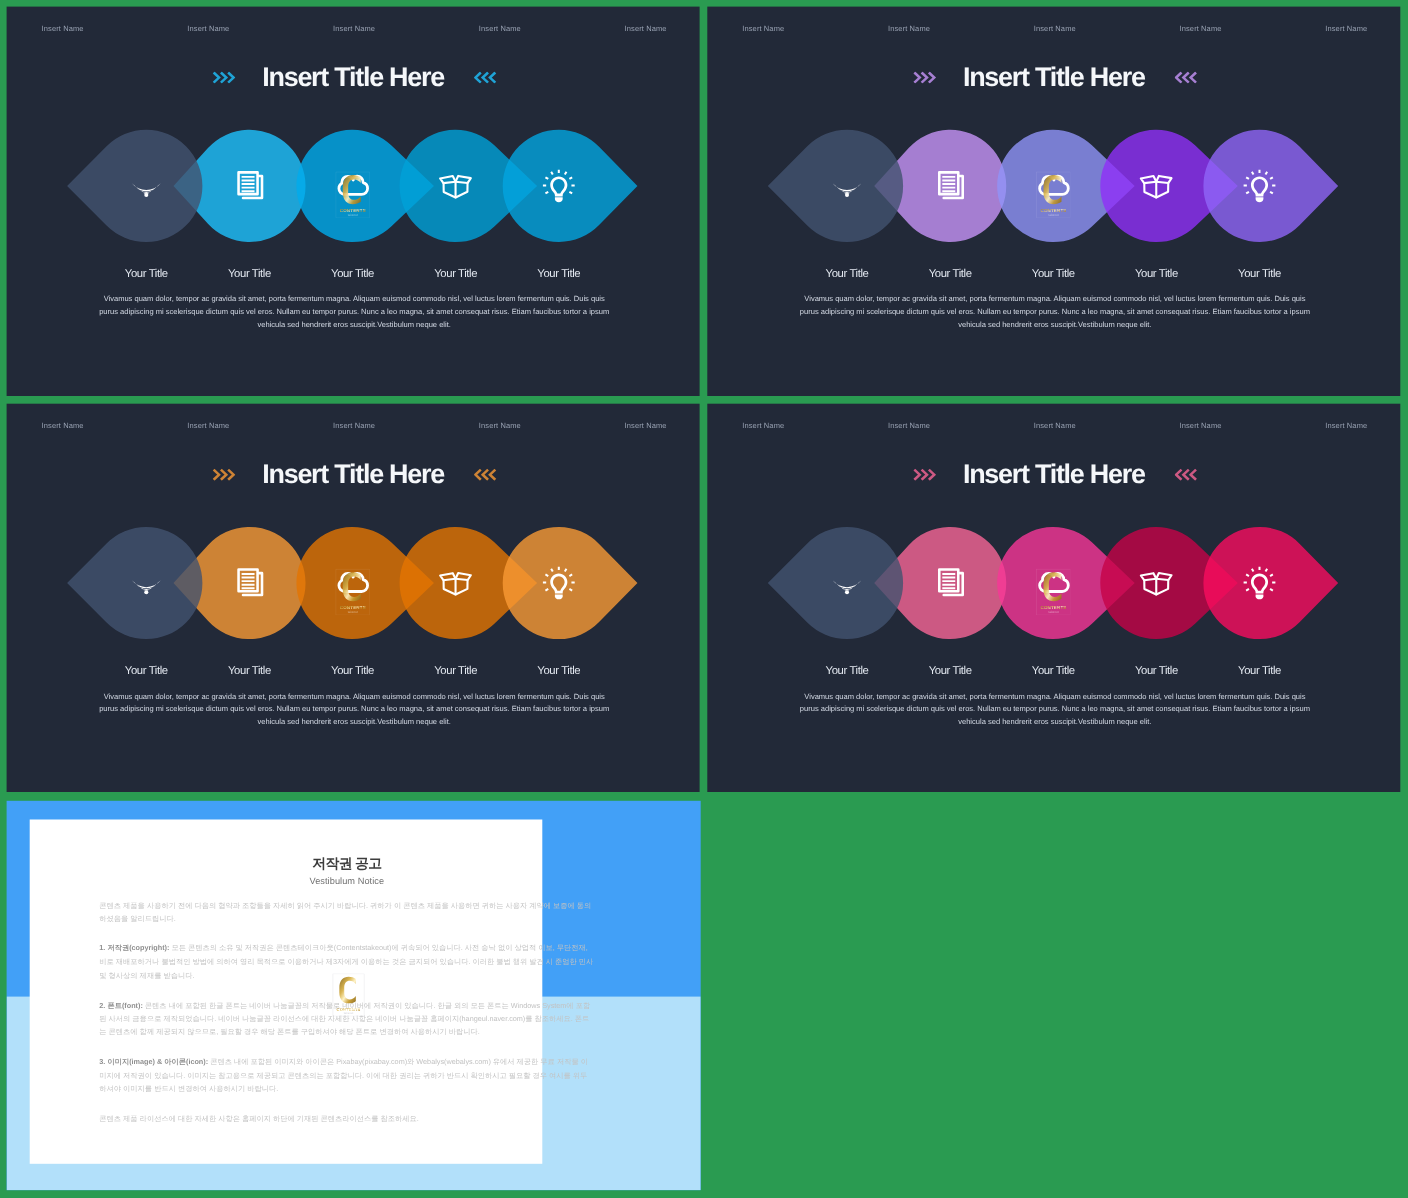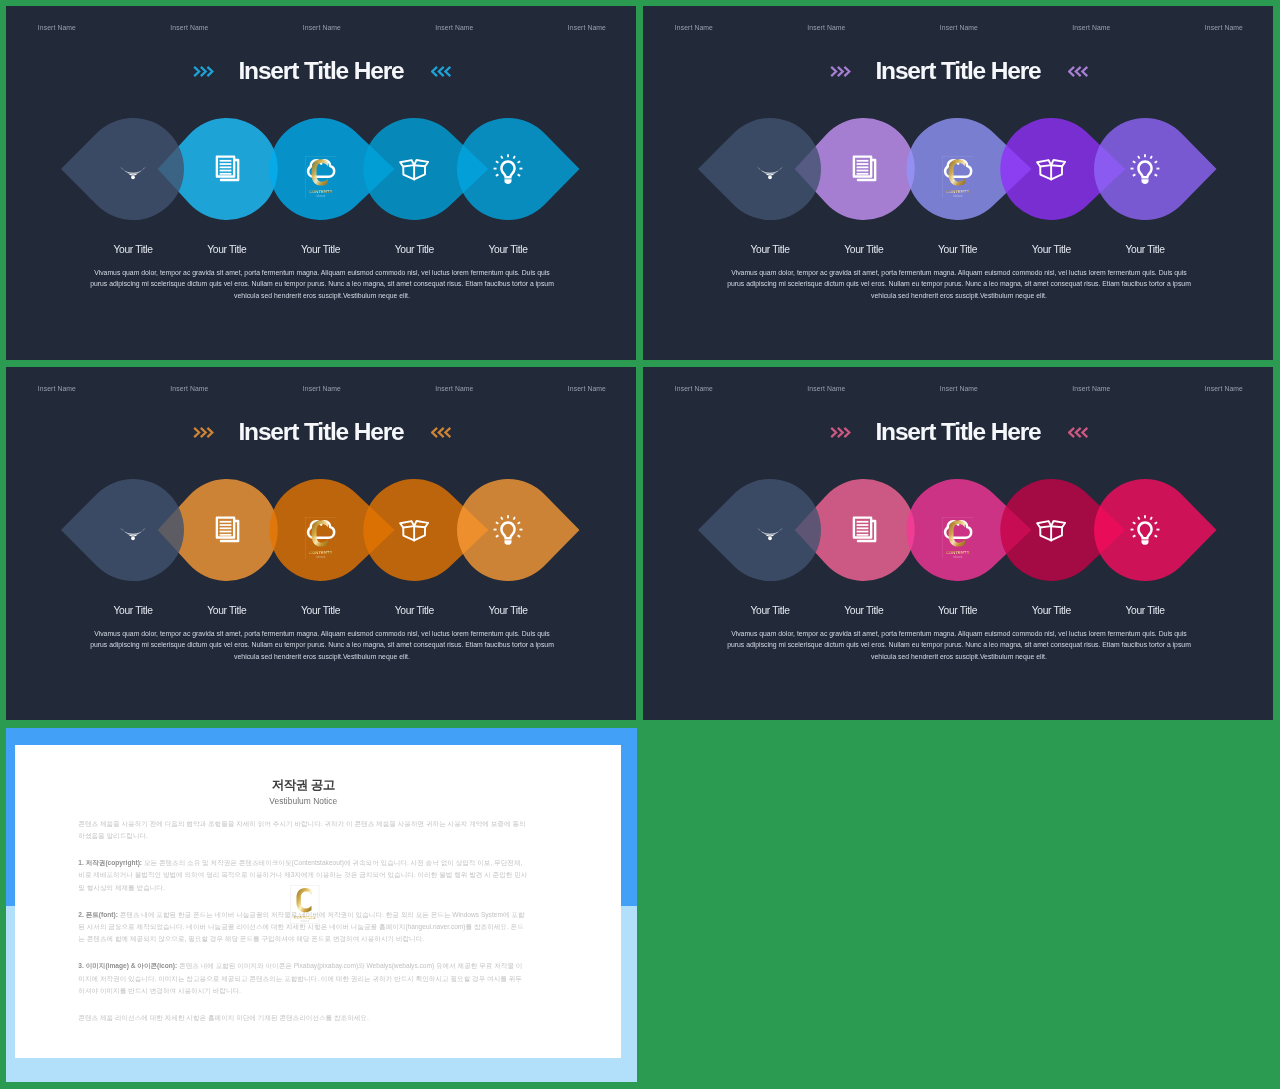--- a/index.html
+++ b/index.html
@@ -387,21 +387,21 @@
         </svg></div>
       <div class="ttl" style="left: 127px; top: 238px;">Your Title</div>
       <div class="ttl" style="left: 220.75px; top: 238px;">Your Title</div>
       <div class="ttl" style="left: 314.5px; top: 238px;">Your Title</div>
       <div class="ttl" style="left: 408.25px; top: 238px;">Your Title</div>
       <div class="ttl" style="left: 502px; top: 238px;">Your Title</div>
       <div class="body-copy" style="left: 80px; top: 260.5px; width: 472px;">Vivamus quam dolor, tempor ac gravida sit amet, porta fermentum magna. Aliquam euismod commodo nisl, vel luctus lorem fermentum quis. Duis quis purus adipiscing mi scelerisque dictum quis vel eros. Nullam eu tempor purus. Nunc a leo magna,  sit amet consequat risus. Etiam faucibus tortor a ipsum vehicula sed hendrerit eros suscipit.Vestibulum neque elit.</div>
     </div>
     <div class="slide" style="left: 6px; top: 728px; width: 631px; height: 354px; background: rgb(66, 160, 247);">
       <div style="position: absolute; inset: 178px 0px 0px; background: rgb(178, 224, 250);"></div>
-      <div class="doc" style="left: 9px; top: 17.3px; width: 606px; height: 313.1px; padding: 0px;">
+      <div class="doc" style="left: 21px; top: 17.3px; width: 466px; height: 313.1px; padding: 0px;">
         <div style="position: absolute; left: 63.3px; top: 32px; width: 450px;">
           <h1>저작권 공고</h1>
           <h2>Vestibulum Notice</h2>
           <div style="margin-top: 12px;">
             <div class="para"><span>콘텐츠 제품을 사용하기 전에 다음의 협약과 조항들을 자세히 읽어 주시기 바랍니다. 귀하가 이 콘텐츠 제품을 사용하면 귀하는 사용자 계약에 보증에 동의하셨음을 알리드립니다.</span></div>
             <div class="para"><b>1. 저작권(copyright):</b><span> 모든 콘텐츠의 소유 및 저작권은 콘텐츠테이크아웃(Contentstakeout)에 귀속되어 있습니다. 사전 승낙 없이 상업적 이보, 무단전재, 비로 재배포하거나 불법적인 방법에 의하여 영리 목적으로 이용하거나 제3자에게 이용하는 것은 금지되어 있습니다. 이러한 불법 행위 발견 시 준엄한 민사 및 형사상의 제재를 받습니다.</span></div>
             <div class="para"><b>2. 폰트(font):</b><span> 콘텐츠 내에 포함된 한글 폰트는 네이버 나눔글꼴의 저작물로 네이버에 저작권이 있습니다. 한글 외의 모든 폰트는 Windows System에 포함된 사서의 금융으로 제작되었습니다. 네이버 나눔글꼴 라이선스에 대한 자세한 사항은 네이버 나눔글꼴 홈페이지(hangeul.naver.com)를 참조하세요. 폰트는 콘텐츠에 함께 제공되지 않으므로, 필요할 경우 해당 폰트를 구입하셔야 해당 폰트로 변경하여 사용하시기 바랍니다.</span></div>
             <div class="para"><b>3. 이미지(image) &amp; 아이콘(icon):</b><span> 콘텐츠 내에 포함된 이미지와 아이콘은 Pixabay(pixabay.com)와 Webalys(webalys.com) 유에서 제공한 무료 저작물 이미지에 저작권이 있습니다. 이미지는 참고용으로 제공되고 콘텐츠의는 포함합니다. 이에 대한 권리는 귀하가 반드시 확인하시고 필요할 경우 여시를 위두하셔야 이미지를 반드시 변경하여 사용하시기 바랍니다.</span></div>
             <div class="para"><span>콘텐츠 제품 라이선스에 대한 자세한 사항은 홈페이지 하단에 기재된 콘텐츠라이선스를 참조하세요.</span></div>
           </div>

